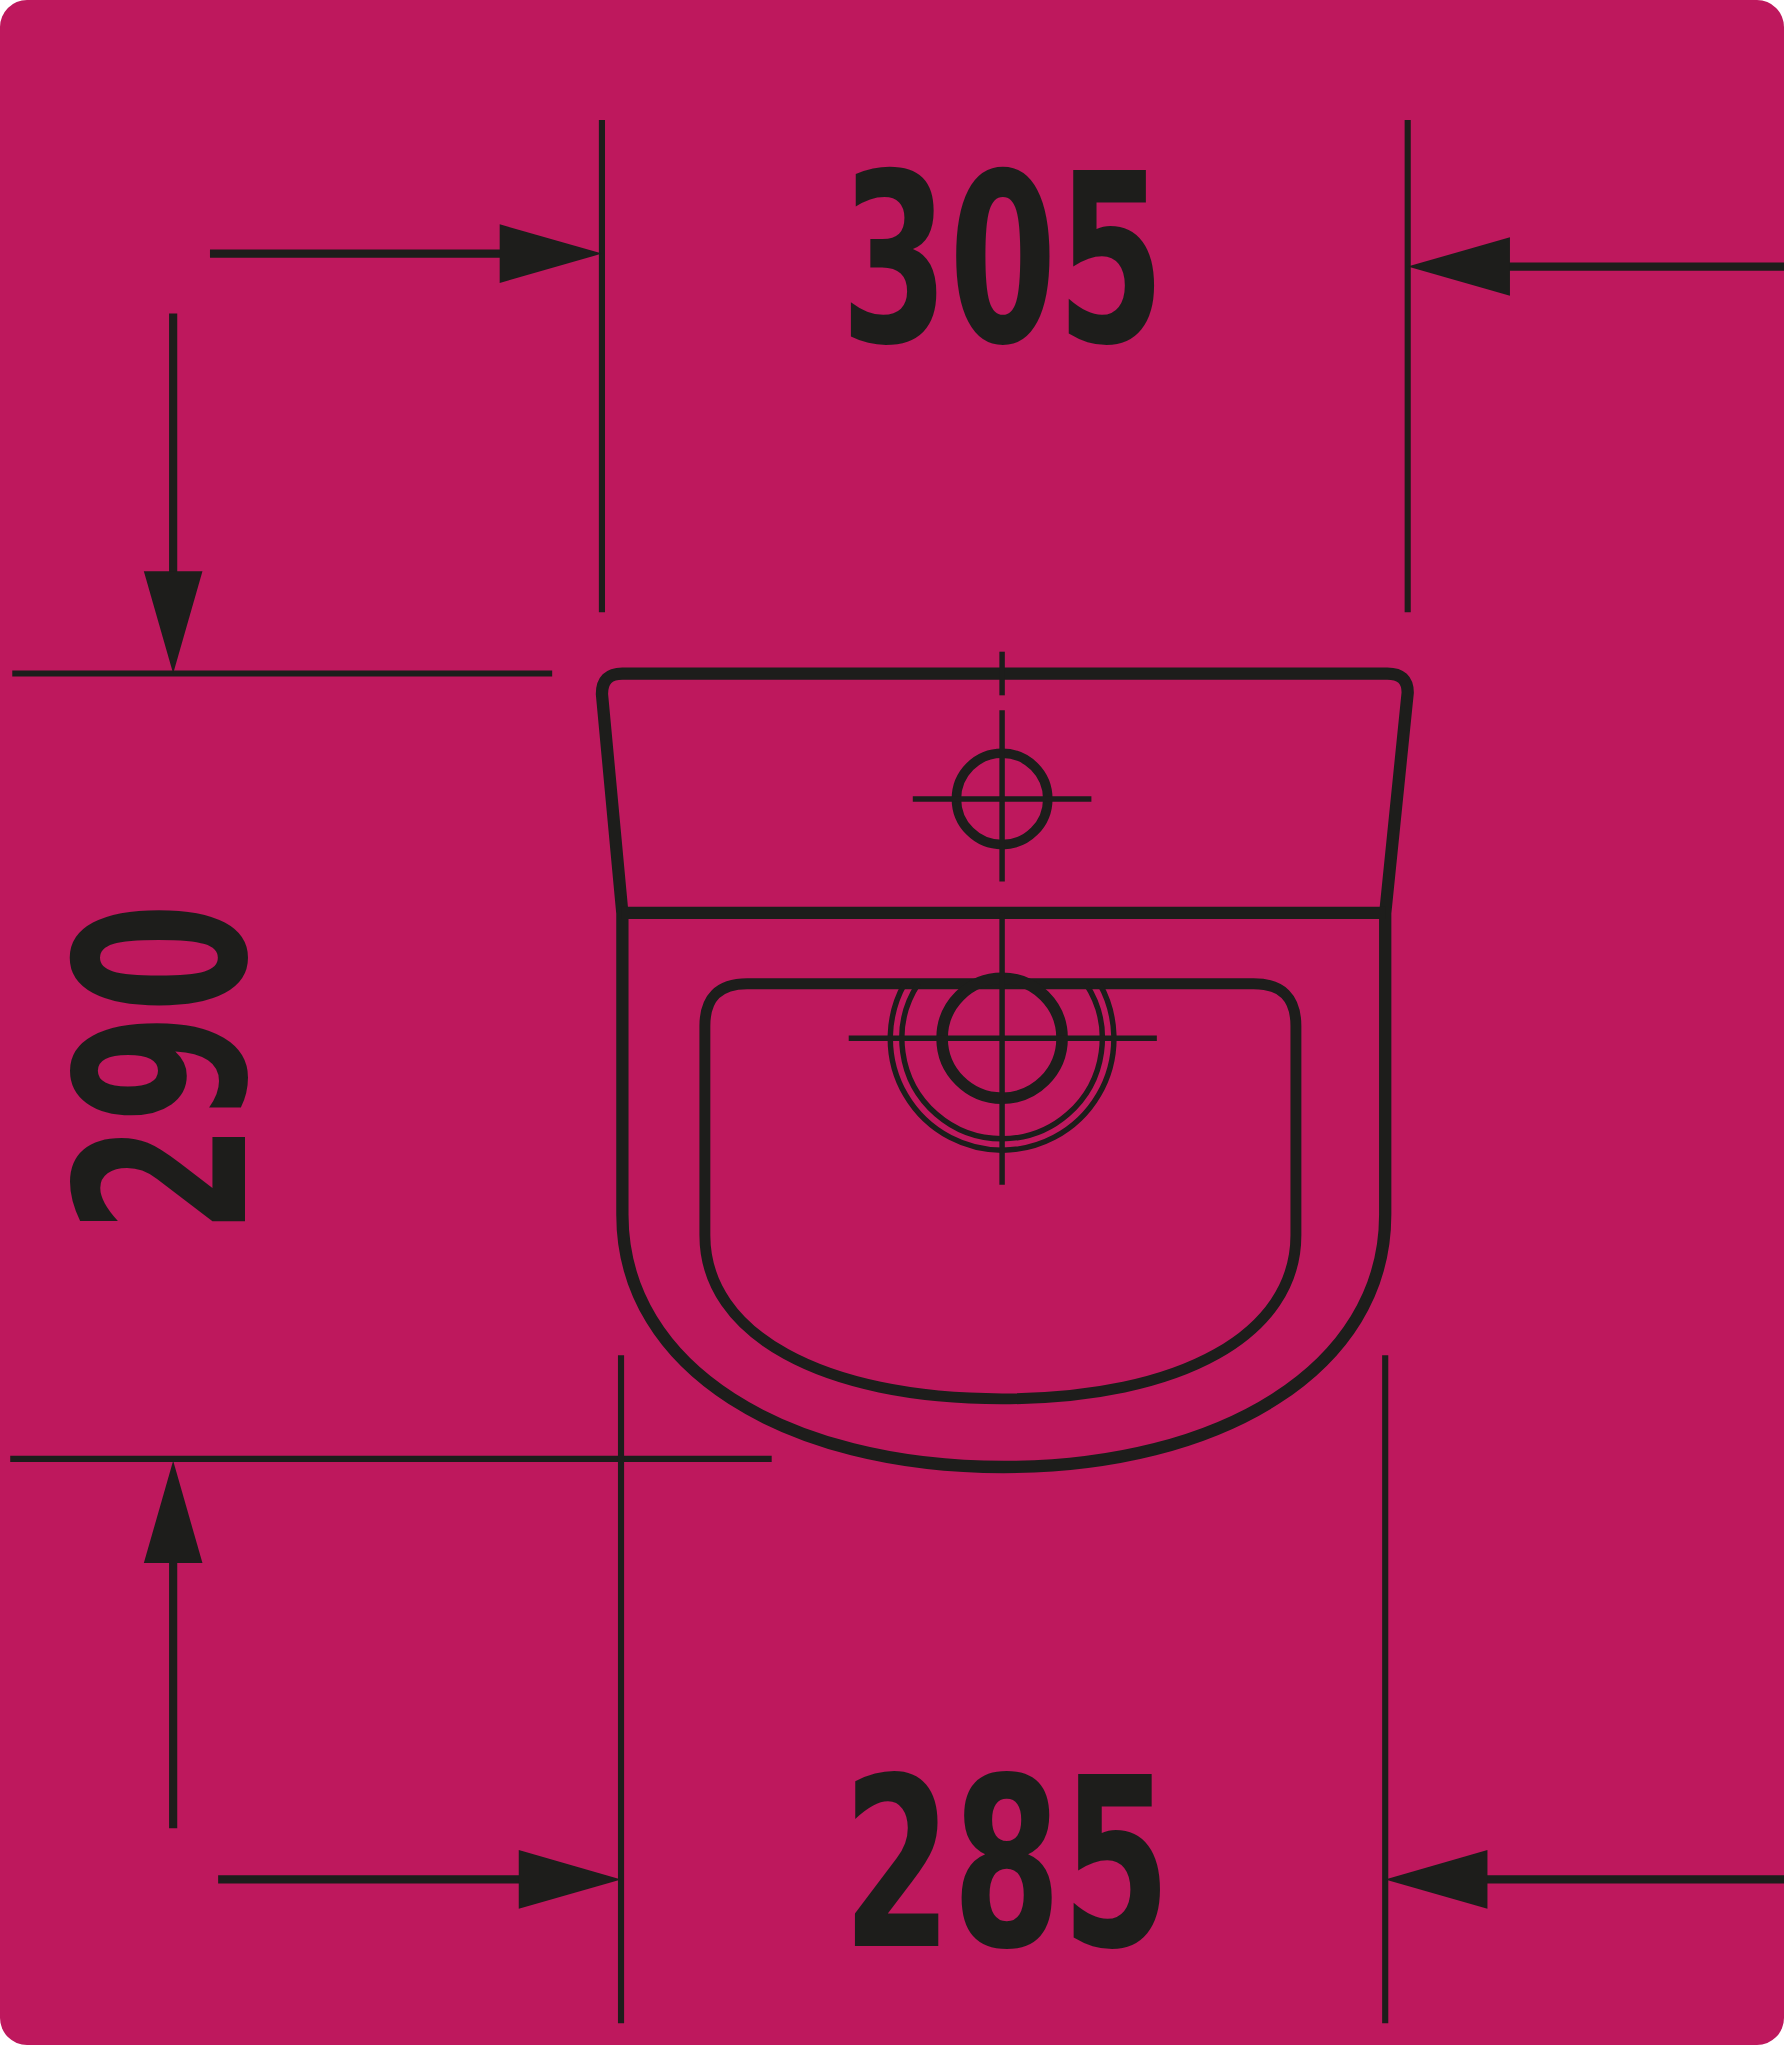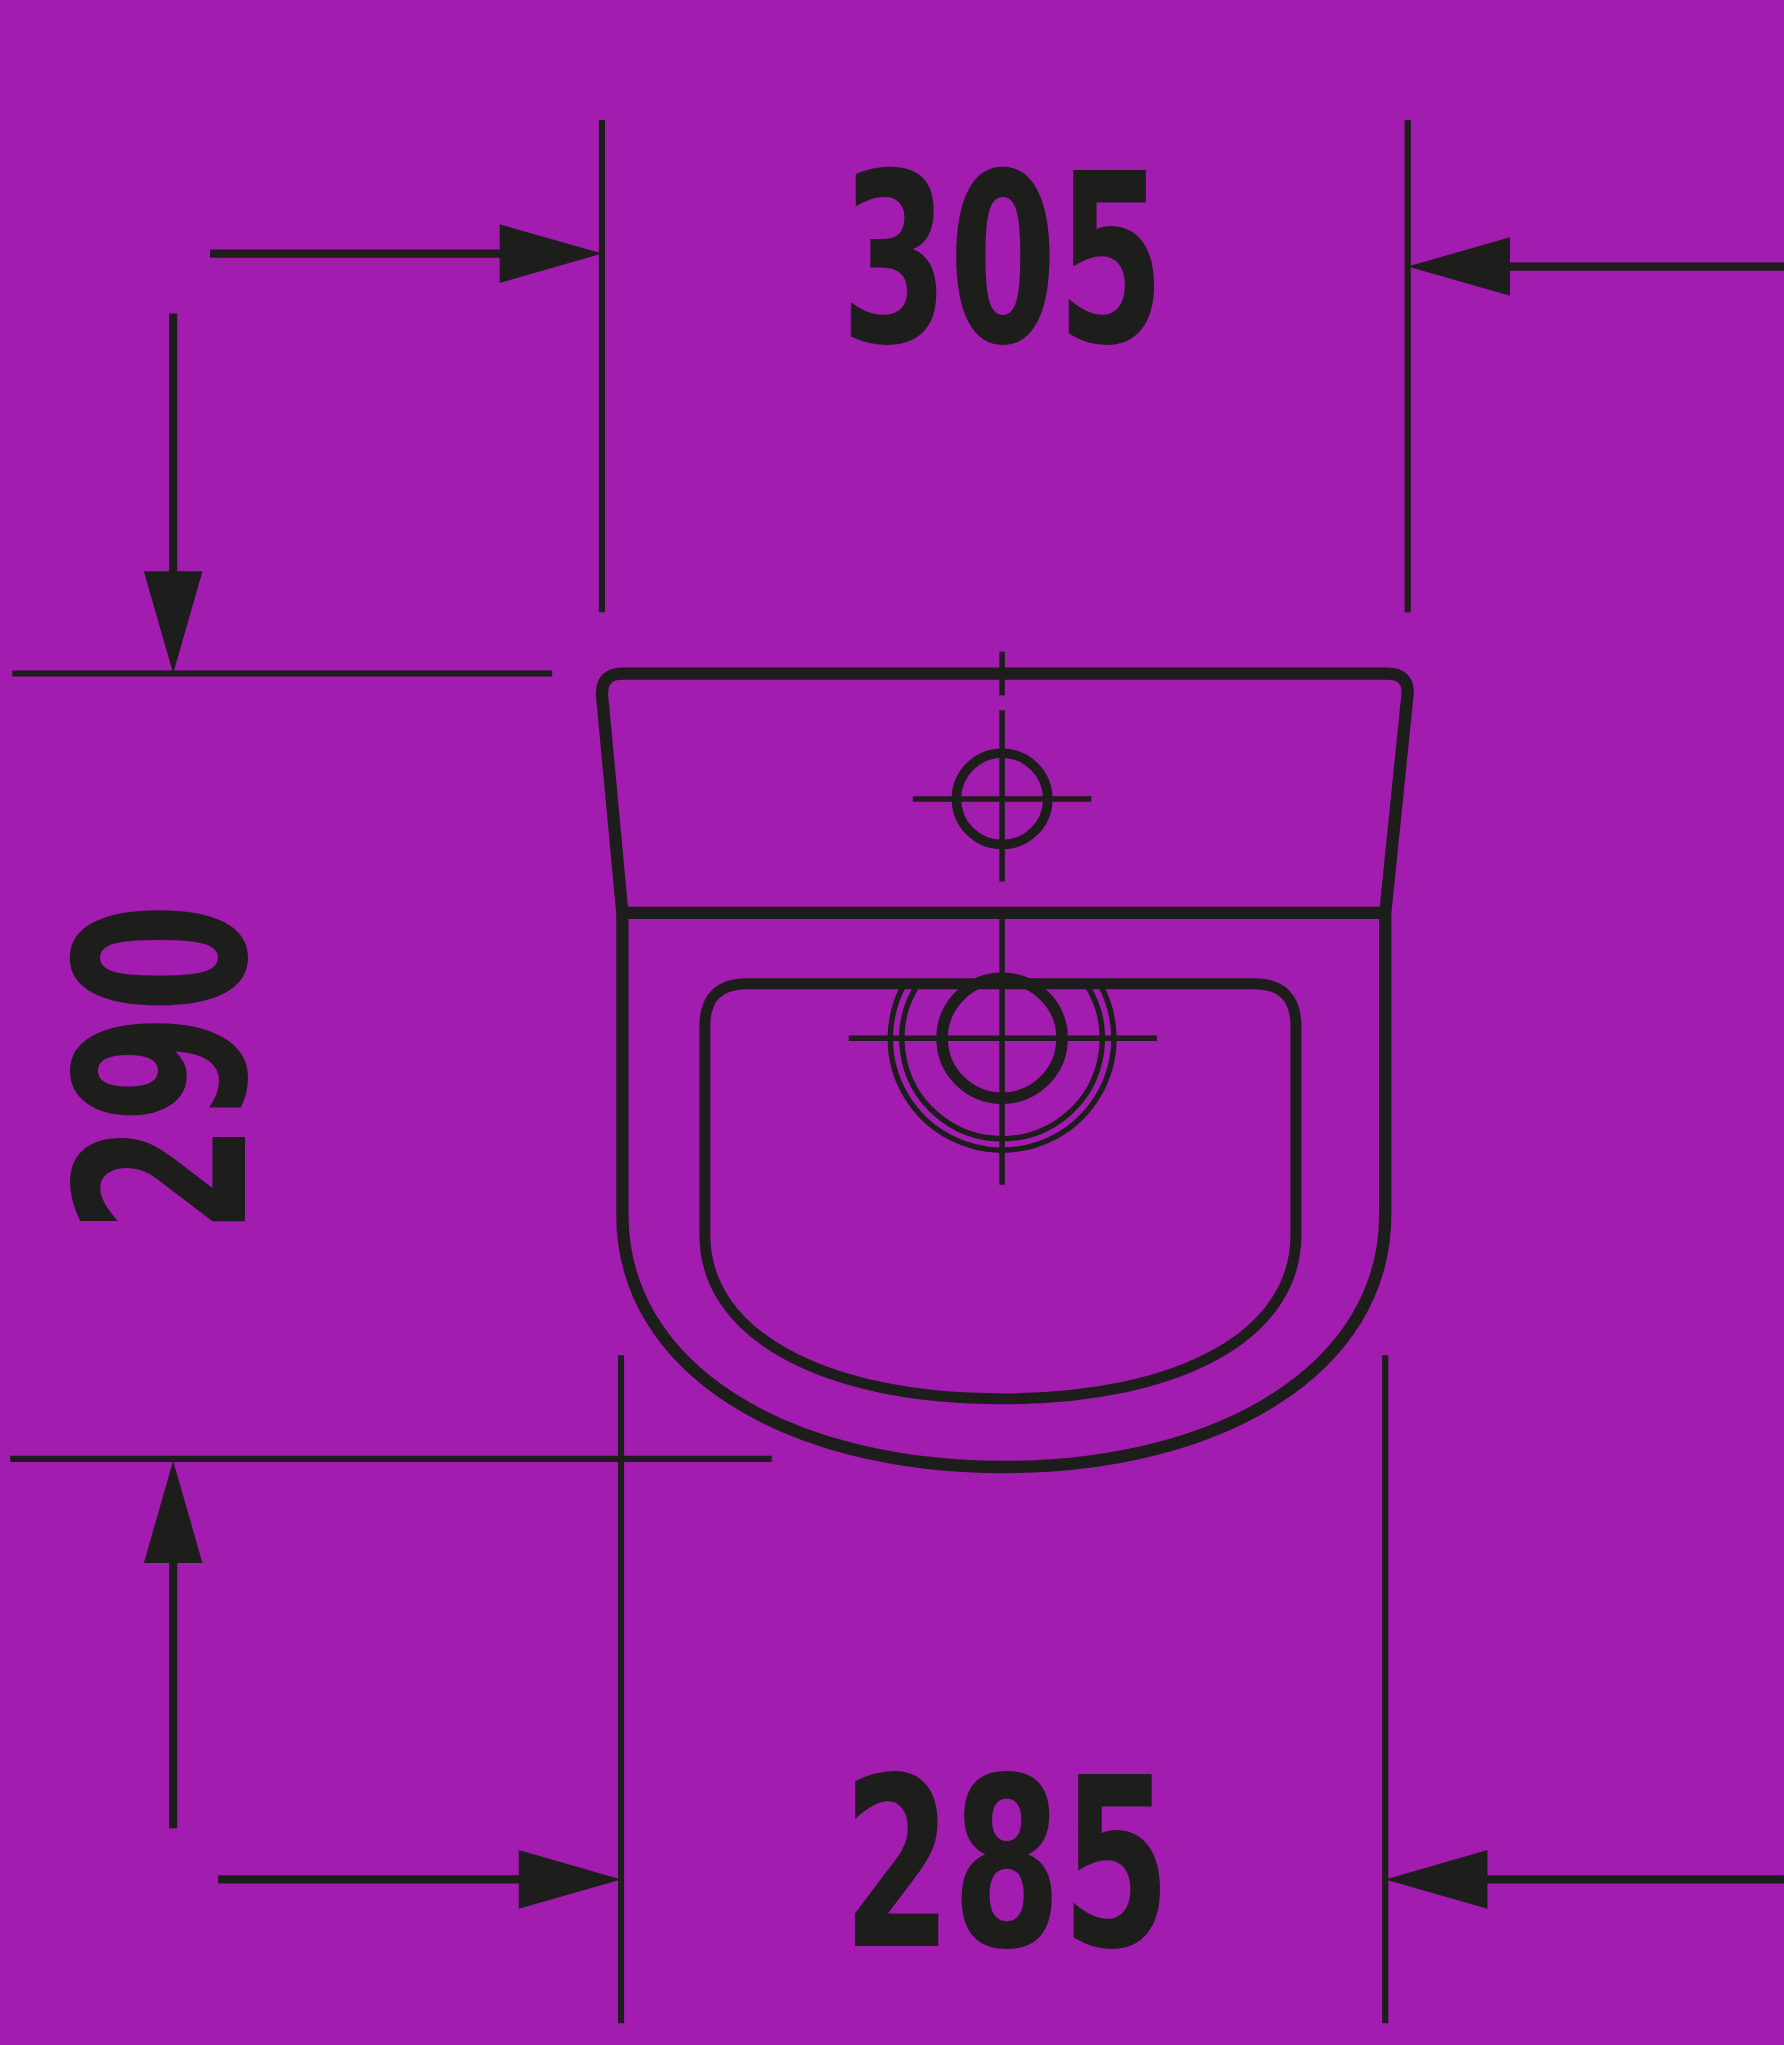--- a/index.html
+++ b/index.html
@@ -4,21 +4,22 @@
 <style>
   html, body {
     margin: 0;
     padding: 0;
     background: #ffffff;
   }
   .sheet {
     width: 100%;
     max-width: 1784px;
     margin: 0 auto;
-    background: #a21caf;
+    background: #be185d;
+    border-radius: 27px;
   }
   svg { display: block; width: 100%; height: auto; }
   .dim-label {
     font-family: "DejaVu Sans", "Liberation Sans", sans-serif;
     font-weight: 700;
     font-size: 346px;
     fill: #1d1d1b;
   }
   .outline  { fill: none; stroke: #1d1d1b; stroke-width: 18px; }
   .outline-med { fill: none; stroke: #1d1d1b; stroke-width: 16px; }

